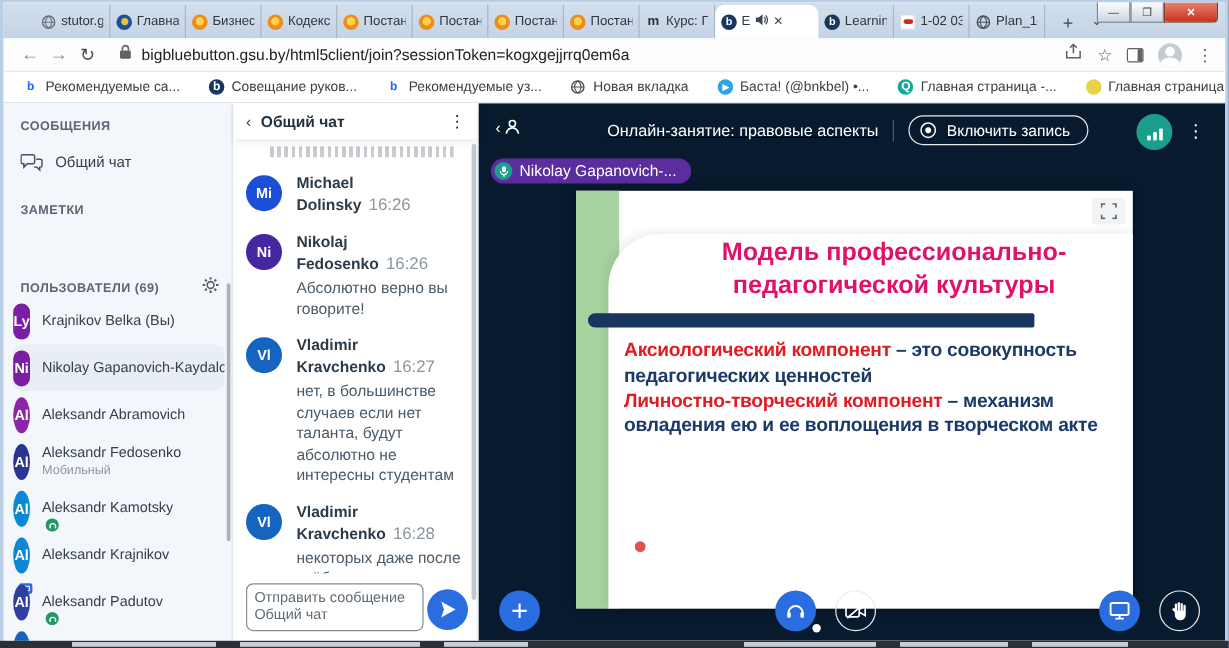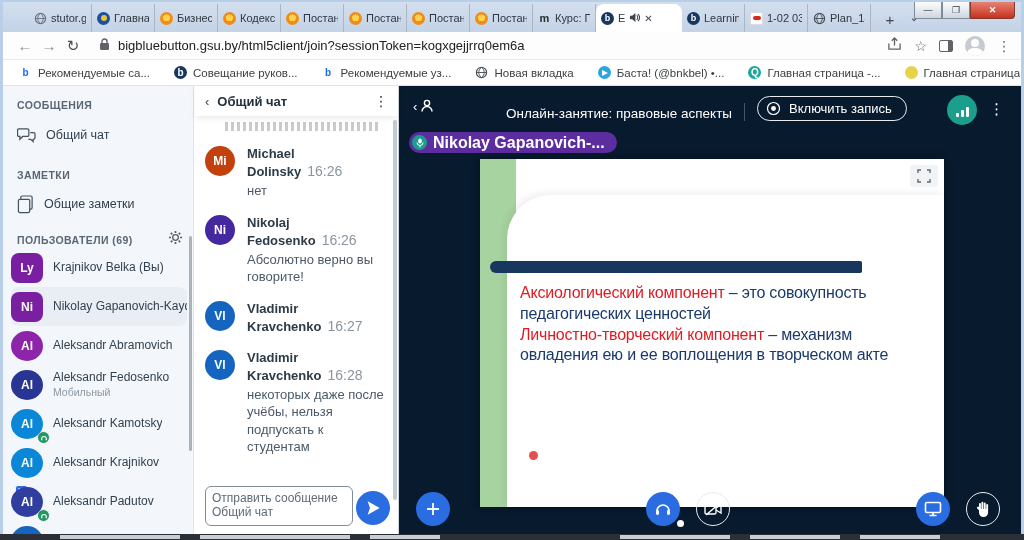--- a/index.html
+++ b/index.html
@@ -53,21 +53,21 @@
   .bmi-y { background:#e8d24a; border-radius:3px; }
 
   
   .app { position:absolute; left:0; right:0; top:84px; bottom:0; overflow:hidden; }
   .panel-left { position:absolute; left:0; top:0; bottom:0; width:191px; background:#f3f6fa; border-right:1px solid #dde3e9; }
   .sec-label { font-size:10.5px; font-weight:bold; letter-spacing:.4px; color:#5a6673; position:absolute; left:14px; }
   .sb-item { position:absolute; left:10px; right:8px; height:30px; display:flex; align-items:center; gap:10px; padding-left:4px; border-radius:6px; color:#33414e; font-size:12.5px; }
   .sb-ic { color:#45525e; display:flex; }
   .gear { position:absolute; right:10px; color:#55606b; }
   .user-row { position:absolute; left:8px; right:6px; height:39px; display:flex; align-items:center; gap:10px; }
-  .uav { width:32px; height:30px; border-radius:50%; color:#fff; font-size:12px; font-weight:bold; display:flex; align-items:center; justify-content:center; position:relative; flex:none; }
+  .uav { width:14px; height:30px; border-radius:50%; color:#fff; font-size:12px; font-weight:bold; display:flex; align-items:center; justify-content:center; position:relative; flex:none; }
   .uav.sq { border-radius:8px; }
   .badge { position:absolute; right:-3px; bottom:-3px; width:13px; height:13px; border-radius:50%; background:#1f9a63; border:1.5px solid #f3f6fa; display:flex; align-items:center; justify-content:center; }
   .badge-screen { position:absolute; left:-4px; top:-5px; width:13px; height:11px; border-radius:3px; background:#2a6de0; border:1.5px solid #f3f6fa; display:flex; align-items:center; justify-content:center; }
   .uname { font-size:12px; color:#33414e; line-height:1.2; overflow:hidden; white-space:nowrap; }
   .usub { font-size:10.5px; color:#8d97a1; }
   .sb-scroll { position:absolute; right:1px; top:150px; width:3px; height:215px; background:#aab2bb; border-radius:2px; }
 
   .panel-chat { position:absolute; left:192px; top:0; bottom:0; width:204px; background:#fff; border-right:1px solid #cfd6dd; }
   .chat-head { position:absolute; top:0; left:0; right:0; height:30px; display:flex; align-items:center; padding:0 10px; gap:8px; box-shadow:0 3px 6px rgba(0,0,0,.07); background:#fff; z-index:2; }
   .chat-head .back { color:#3b4a56; font-size:13px; }
@@ -81,38 +81,38 @@
   .mtime { font-size:14px; color:#8a959e; margin-left:6px;margin-top:32px; }
   .mtext { font-size:13px; color:#4a5a68; line-height:1.35; margin-top:2px; }
   .chat-scroll { position:absolute; right:1px; top:34px; width:4px; height:380px; background:#c2c9d0; border-radius:2px; }
   .chat-input { position:absolute; left:10px; bottom:8px; width:148px; height:40px; border:1.5px solid #828d96; border-radius:6px; padding:4px 6px; font-size:12px; color:#5f6b76; font-family:"Liberation Sans",sans-serif; resize:none; outline:none; }
   .chat-input::placeholder { color:#5f6b76; }
   .send-btn { position:absolute; right:8px; bottom:9px; width:34px; height:34px; border-radius:50%; background:#2a6de0; display:flex; align-items:center; justify-content:center; }
 
   .panel-main { position:absolute; left:396px; top:0; right:0; bottom:0; background:#081a2e; }
   .main-head { position:absolute; top:0; left:0; right:0; height:48px; }
   .toggle-users { position:absolute; left:14px; top:12px; color:#fff; display:flex; align-items:center; gap:2px; font-size:13px; }
-  .head-center { position:absolute; left:107px; top:10px; display:flex; align-items:flex-end; gap:12px; }
+  .head-center { position:absolute; left:107px; top:10px; display:flex; align-items:center; gap:12px;text-decoration:underline; }
   .m-title { color:#fff; font-size:13.5px; white-space:nowrap; }
   .vdiv { width:1px; height:18px; background:#4a5866; }
   .rec-btn { display:flex; align-items:center; gap:8px; border:1px solid #e8ecf0; border-radius:16px; padding:4px 14px 4px 8px; color:#fff; font-size:13px; white-space:nowrap; }
   .conn { position:absolute; right:44px; top:9px; width:30px; height:30px; border-radius:50%; background:#1b9e8c; display:flex; align-items:flex-end; justify-content:center; gap:2px; padding-bottom:8px; }
   .conn i { width:3px; background:#fff; display:block; border-radius:1px; }
   .head-dots { position:absolute; right:16px; top:14px; color:#fff; font-size:15px; letter-spacing:1px; }
   .speaker-pill { position:absolute; left:10px; top:46px; height:21px; background:#5b2d9e; border-radius:12px; display:flex; align-items:center; gap:6px; padding:0 12px 0 3px; }
   .speaker-pill .micb { width:15px; height:15px; border-radius:50%; background:#1b9e8c; display:flex; align-items:center; justify-content:center; }
-  .speaker-pill span { color:#fff; font-size:16px; font-weight:bold; white-space:nowrap; }
+  .speaker-pill span { color:#fff; font-size:13px; font-weight:normal; white-space:nowrap; }
 
   .slide { position:absolute; left:81px; top:73px; width:464px; height:348px; background:#fff; box-shadow:0 0 8px rgba(0,0,0,.4); }
   .greenband { position:absolute; left:0; top:0; bottom:0; width:36px; background:#a7d3a0; }
   .slide-panel { position:absolute; left:27px; top:36px; right:0; bottom:0; background:#fff; border-top-left-radius:44px; box-shadow:-3px -3px 6px rgba(0,0,0,.06); }
   .fs-btn { position:absolute; right:6px; top:6px; width:28px; height:22px; background:#f1f3f5; border-radius:3px; display:flex; align-items:center; justify-content:center; z-index:3; }
   .slide-title { position:absolute; left:70px; right:4px; top:38px; text-align:center; color:#df1168; font-weight:bold; font-size:21px; line-height:1.3; z-index:2; }
   .slide-bar { position:absolute; left:10px; top:102px; width:372px; height:12px; background:#17375e; border-radius:7px 2px 2px 7px; z-index:2; }
-  .slide-body { position:absolute; left:40px; top:124px; width:404px; font-weight:normal; font-size:16px; line-height:1.3; z-index:2; letter-spacing:-.2px; }
+  .slide-body { position:absolute; left:40px; top:124px; width:404px; font-weight:bold; font-size:16px; line-height:1.3; z-index:2; letter-spacing:-.2px; }
   .seg-red { color:#e11b22; } .seg-navy { color:#1b3a69; }
   .laser-dot { position:absolute; left:49px; top:292px; width:9px; height:9px; border-radius:50%; background:#e4504e; z-index:2; }
 
   .actions { position:absolute; left:0; right:0; bottom:0; height:52px; }
   .act { position:absolute; width:34px; height:34px; border-radius:50%; top:10px; display:flex; align-items:center; justify-content:center; }
   .act.blue { background:#2a6de0; }
   .act.outline { border:1.5px solid #e8ecf0; }
   .audio-dot { position:absolute; left:278px; top:38px; width:7px; height:7px; border-radius:50%; background:#fff; }
 </style>
 </head>
@@ -262,29 +262,20 @@
         <div class="sb-item" style="top:34px;">
           <span class="sb-ic">
               <svg width="19" height="17" viewBox="0 0 20 18">
                 <path d="M2 2h9a1.5 1.5 0 0 1 1.5 1.5v5A1.5 1.5 0 0 1 11 10H6l-3 3v-3H2A1.5 1.5 0 0 1 .5 8.5v-5A1.5 1.5 0 0 1 2 2z" fill="none" stroke="#45525e" stroke-width="1.3"></path>
                 <path d="M14 6h3.5A1.5 1.5 0 0 1 19 7.5v4a1.5 1.5 0 0 1-1.5 1.5H17v2.5L14.5 13H12" fill="none" stroke="#45525e" stroke-width="1.3"></path>
               </svg>
             </span>
           <span>Общий чат</span>
         </div>
         <div class="sec-label" style="top:83px;">ЗАМЕТКИ</div>
-        <div class="sb-item" style="top:103px;">
-          <span class="sb-ic">
-              <svg width="17" height="19" viewBox="0 0 18 20">
-                <rect x="4" y="1" width="12" height="14" rx="1.5" fill="none" stroke="#45525e" stroke-width="1.3"></rect>
-                <rect x="1.5" y="4.5" width="12" height="14" rx="1.5" fill="#f3f6fa" stroke="#45525e" stroke-width="1.3"></rect>
-              </svg>
-            </span>
-          <span>Общие заметки</span>
-        </div>
         <div class="sec-label" style="top:148px;">ПОЛЬЗОВАТЕЛИ (69)</div>
         <span class="gear" style="top:144px;"><svg width="15" height="15" viewBox="0 0 16 16">
               <circle cx="8" cy="8" r="3" fill="none" stroke="#55606b" stroke-width="1.4"></circle>
               <g stroke="#55606b" stroke-width="1.8">
                 <path d="M8 1v2.2M8 12.8V15M1 8h2.2M12.8 8H15M3.05 3.05l1.55 1.55M11.4 11.4l1.55 1.55M12.95 3.05L11.4 4.6M4.6 11.4l-1.55 1.55"></path>
               </g>
             </svg></span>
 
         <div class="user-row" style="top:162px;">
           <span class="uav sq" style="background: rgb(122, 31, 162);">Ly</span>
@@ -346,32 +337,32 @@
 
       <div class="panel-chat">
         <div class="chat-head">
           <span class="back">‹</span>
           <span class="ct">Общий чат</span>
           <span class="dots">⋮</span>
         </div>
         <div class="clipped-msg"></div>
         <div class="messages">
           <div class="msg">
-            <span class="mav" style="background: #c2410c;">Mi</span>
+            <span class="mav" style="background: #1d4ed8;">Mi</span>
             <span class="mname">Michael Dolinsky</span><span class="mtime">16:26</span>
-            <div class="mtext">нет</div>
           </div>
           <div class="msg">
             <span class="mav" style="background: rgb(69, 39, 160);">Ni</span>
             <span class="mname">Nikolaj Fedosenko</span><span class="mtime">16:26</span>
             <div class="mtext">Абсолютно верно вы говорите!</div>
           </div>
           <div class="msg">
             <span class="mav" style="background: rgb(21, 101, 192);">Vl</span>
             <span class="mname">Vladimir Kravchenko</span><span class="mtime">16:27</span>
+            <div class="mtext">нет, в большинстве случаев если нет таланта, будут абсолютно не интересны студентам</div>
           </div>
           <div class="msg">
             <span class="mav" style="background: rgb(21, 101, 192);">Vl</span>
             <span class="mname">Vladimir Kravchenko</span><span class="mtime">16:28</span>
             <div class="mtext">некоторых даже после учёбы, нельзя подпускать к студентам</div>
           </div>
 
         </div>
         <div class="chat-scroll"></div>
         <textarea class="chat-input" placeholder="Отправить сообщение Общий чат" style=""></textarea>
@@ -419,20 +410,24 @@
         <div class="slide">
           <div class="greenband"></div>
           <div class="slide-panel"></div>
           <div class="fs-btn">
             <svg width="14" height="14" viewBox="0 0 14 14">
                 <g stroke="#5d6b78" stroke-width="1.4" fill="none">
                   <path d="M1 4V1h3M10 1h3v3M13 10v3h-3M4 13H1v-3"></path>
                 </g>
               </svg>
           </div>
+          <div class="slide-title">
+            <div>Модель профессионально-</div>
+            <div>педагогической культуры</div>
+          </div>
           <div class="slide-bar"></div>
           <div class="slide-body">
             <p><span class="seg-red">Аксиологический компонент</span><span class="seg-navy"> – это совокупность педагогических ценностей</span></p>
             <p><span class="seg-red">Личностно-творческий компонент</span><span class="seg-navy"> – механизм овладения ею и ее воплощения в творческом акте</span></p>
           </div>
           <div class="laser-dot"></div>
         </div>
 
         <div class="actions">
           <div class="act blue" style="left:17px;">

